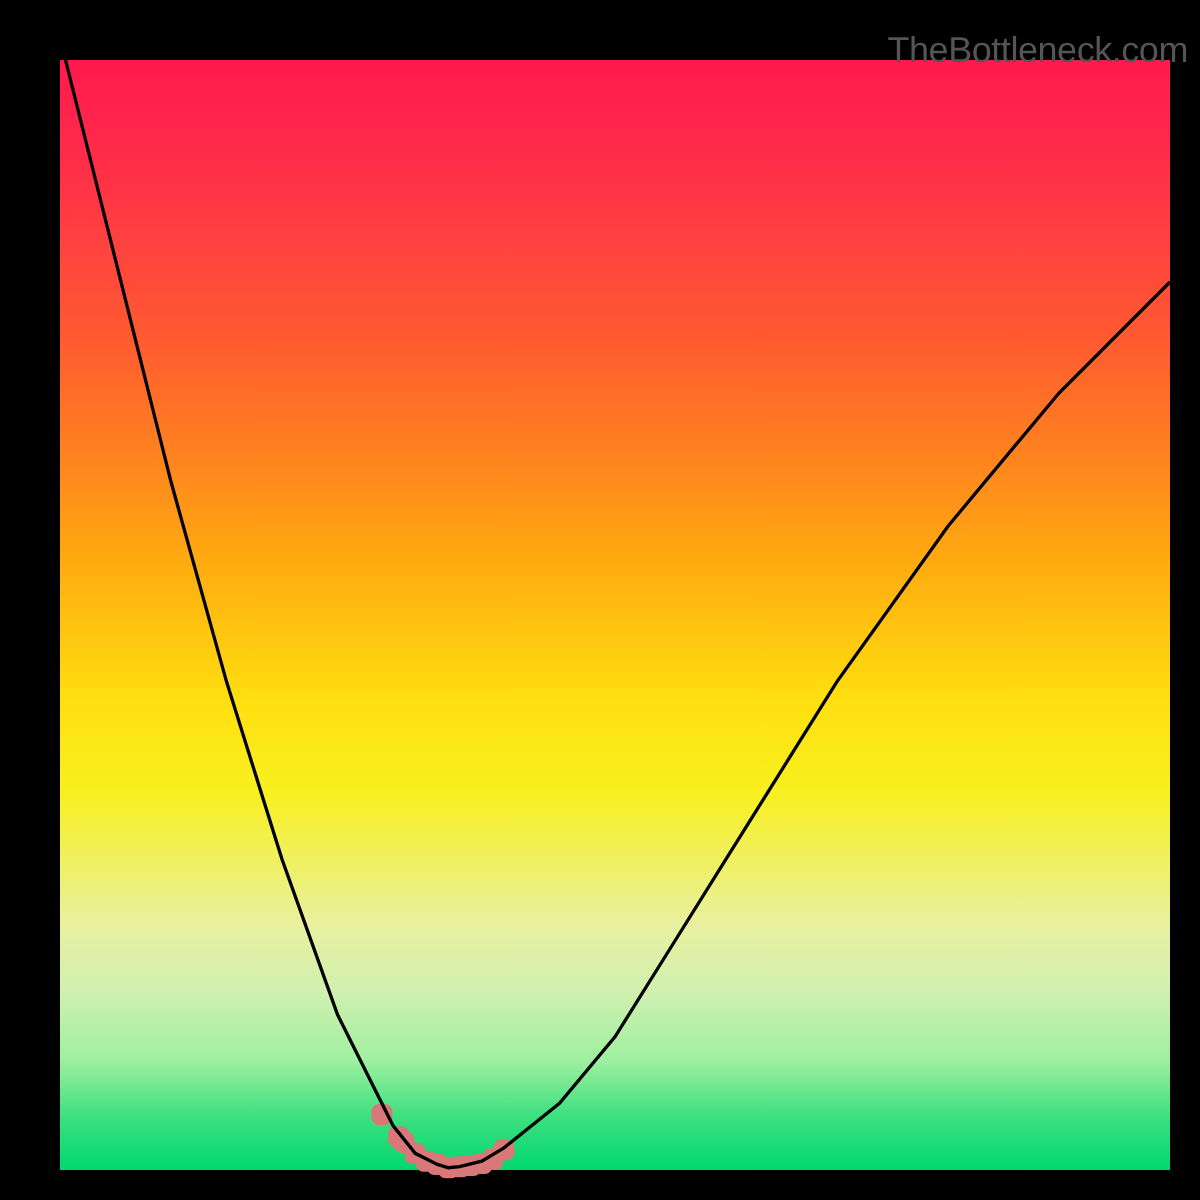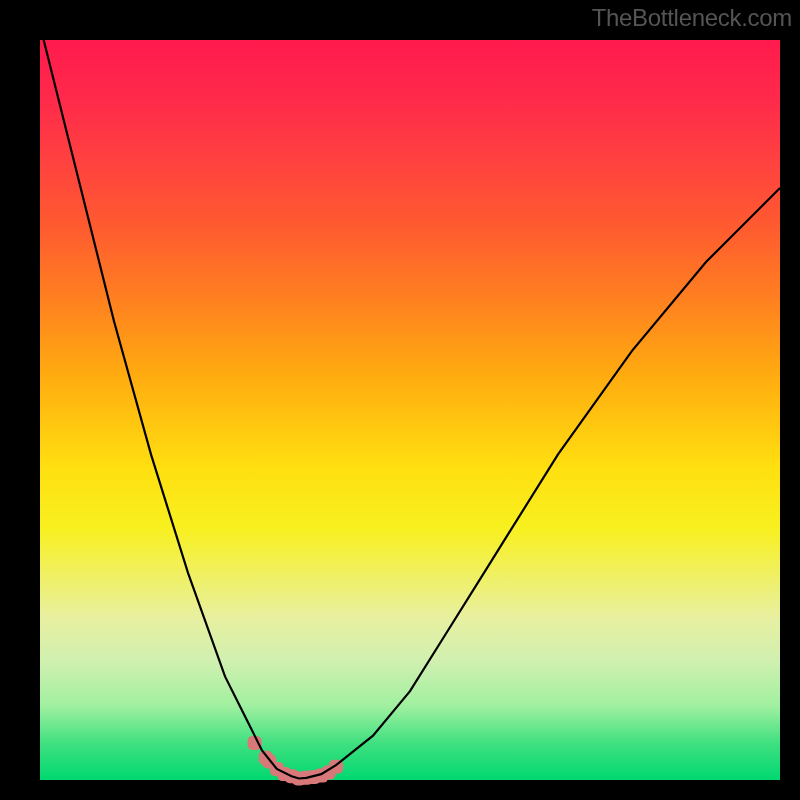--- a/index.html
+++ b/index.html
@@ -6,21 +6,21 @@
   body {
     width: 800px;
     height: 800px;
     background: #000;
     position: relative;
     overflow: hidden;
     font-family: Arial, Helvetica, sans-serif;
   }
   .watermark {
     position: absolute;
-    top: 4px;
+    top: 20px;
     right: 8px;
     color: #555;
     font-size: 24px;
     font-weight: 500;
     z-index: 10;
     letter-spacing: -0.3px;
   }
   .plot-area {
     position: absolute;
     left: 40px;

